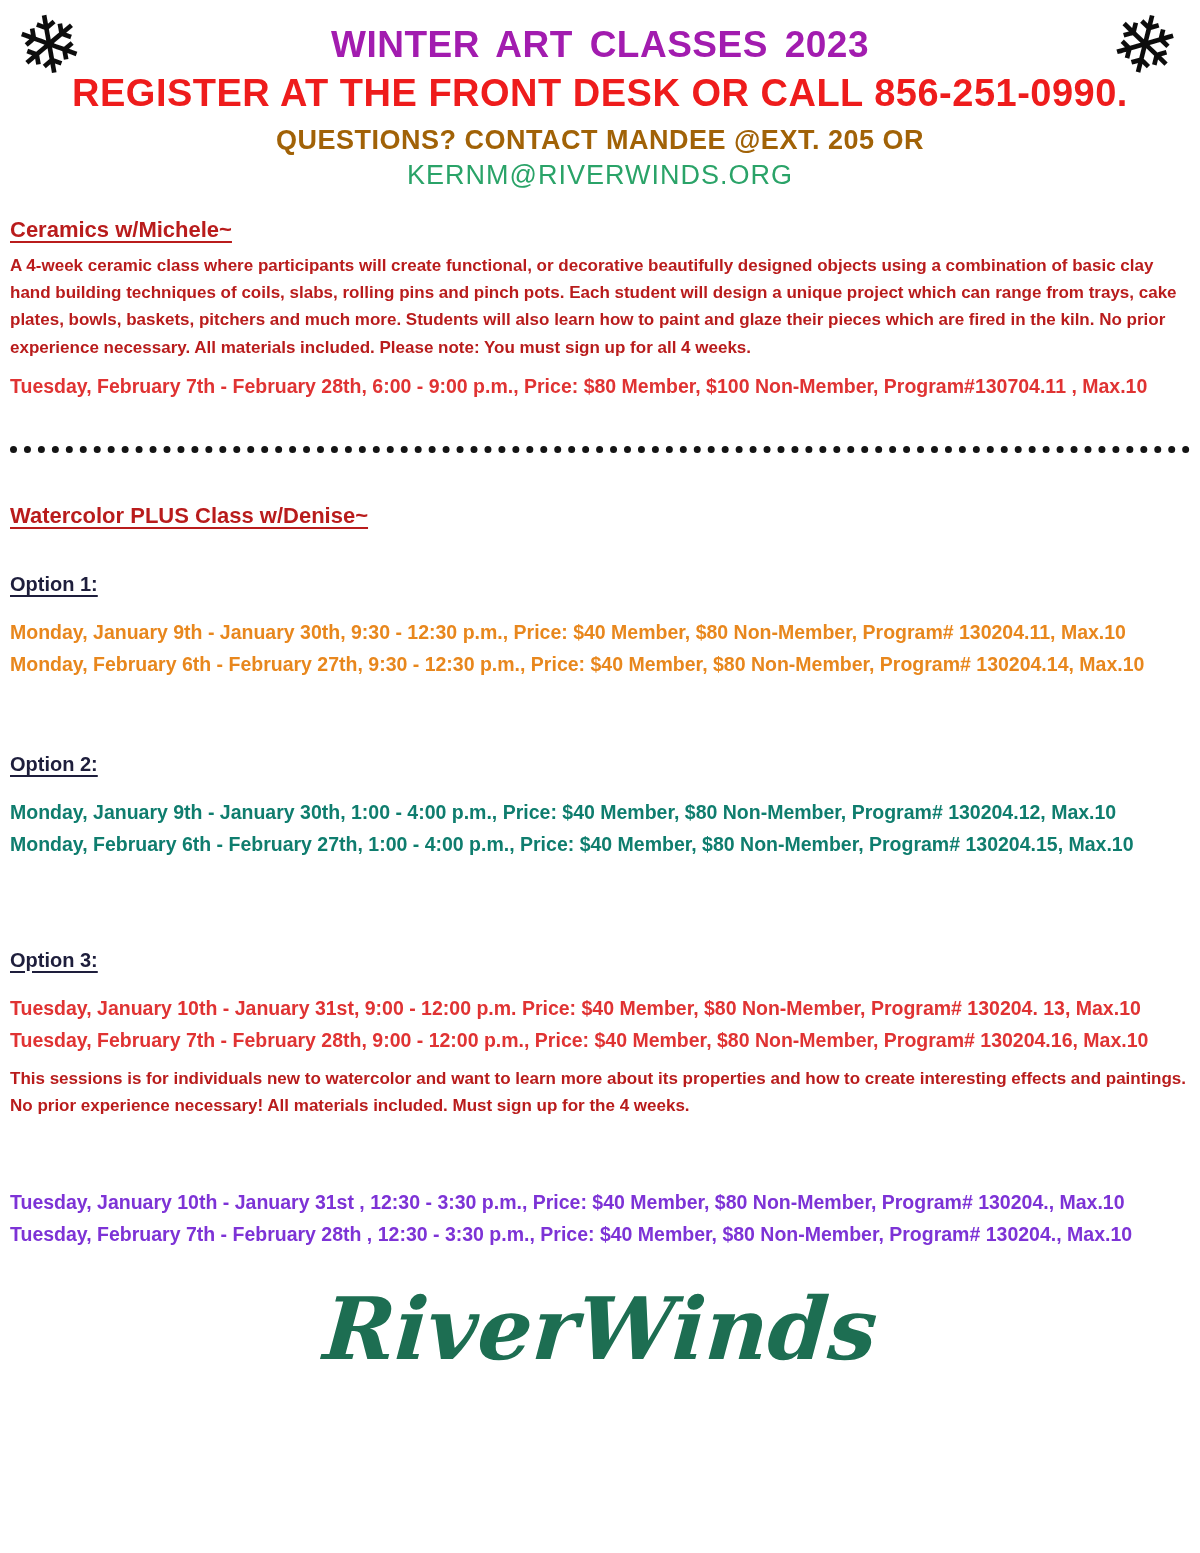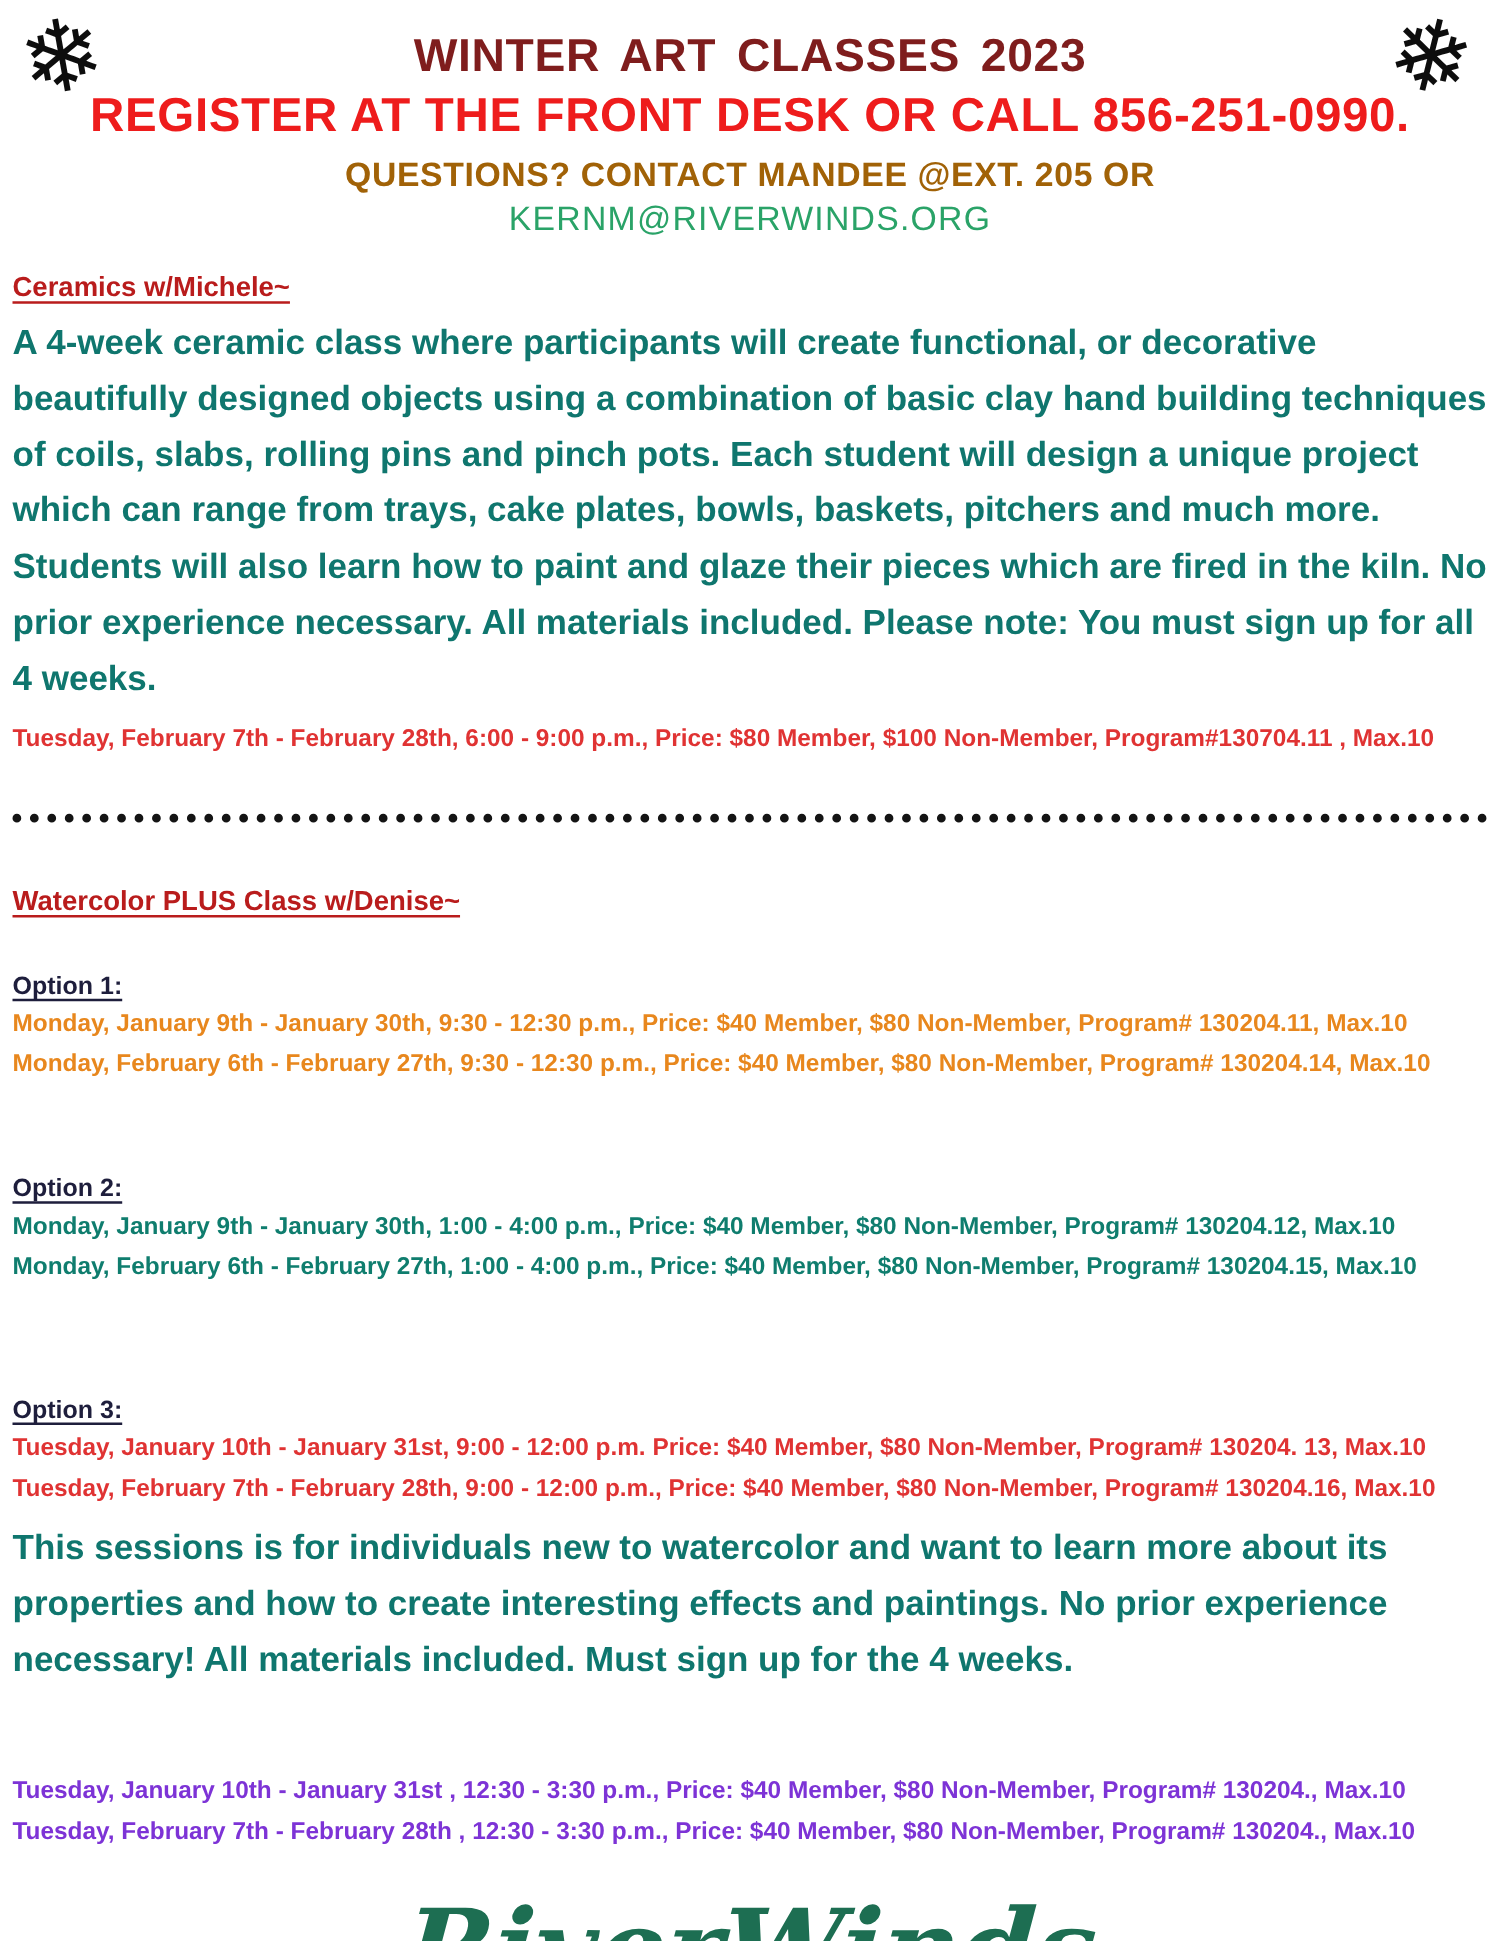--- a/index.html
+++ b/index.html
@@ -10,51 +10,51 @@
     color: #1e1e3c;
     overflow: hidden;
   }
   .page { position: relative; width: 1200px; height: 1553px; padding: 24px 10px 0 10px; background: #fff; }
 
   
   .snowflake { position: absolute; top: 6px; font-size: 80px; line-height: 1; color: #0d0d0d; }
   .snowflake.left  { left: 16px;  transform: rotate(-10deg); }
   .snowflake.right { right: 22px; transform: rotate(14deg); }
   .header { text-align: center; }
-  .title    { color: #7f1d1d; font-size: 37px; font-weight: 800; letter-spacing: .5px; word-spacing: 6px; }
+  .title    { color: #a21caf; font-size: 37px; font-weight: 800; letter-spacing: .5px; word-spacing: 6px; }
   .register { color: #ee1c1c; font-size: 38px; font-weight: 800; letter-spacing: .5px; margin-top: 6px; }
   .questions  { color: #a16207; font-size: 27px; font-weight: 800; letter-spacing: .5px; margin-top: 10px; }
   .questions2 { color: #2aa368; font-size: 27px; font-weight: 400; letter-spacing: 1px; margin-top: 4px; }
 
   
   .section-title {
     font-size: 22px; font-weight: bold; color: #b91c1c;
     text-decoration: underline; text-decoration-thickness: 2px; text-underline-offset: 4px;
   }
   .mt-ceramics { margin-top: 26px; }
-  .body-text { font-size: 28px; font-weight: bold; line-height: 1.6; margin-top: 9px; color: #0f766e; }
+  .body-text { font-size: 17px; font-weight: bold; line-height: 1.6; margin-top: 9px; color: #b91c1c; }
   .sched { font-size: 19.5px; font-weight: bold; line-height: 1.66; }
   .c-blue   { color: #2233e6; }
   .c-red    { color: #e03333; }
   .c-orange { color: #e8871d; }
   .c-teal   { color: #0f7d6e; }
   .c-purple { color: #7d33d6; }
   .sched-block { margin-top: 9px; }
 
   .dotted { border-top: 7px dotted #141414; margin-top: 44px; width: 1180px; }
 
   .mt-wc { margin-top: 50px; }
   .option-label {
     font-size: 20px; font-weight: bold; color: #1e1e3c;
     text-decoration: underline; text-decoration-thickness: 2px; text-underline-offset: 4px;
   }
   .mt-opt1 { margin-top: 44px; }
   .mt-opt2 { margin-top: 72px; }
   .mt-opt3 { margin-top: 88px; }
-  .opt-lines { margin-top: 2px; }
+  .opt-lines { margin-top: 20px; }
 
   .mt-beginner { margin-top: 54px; }
   .mt-purple { margin-top: 66px; }
 
   
   .footer { margin-top: 34px; text-align: center; }
   .logo-script {
     font-family: "DejaVu Serif", serif;
     font-style: italic; font-weight: bold;
     font-size: 86px; line-height: 1.05;

